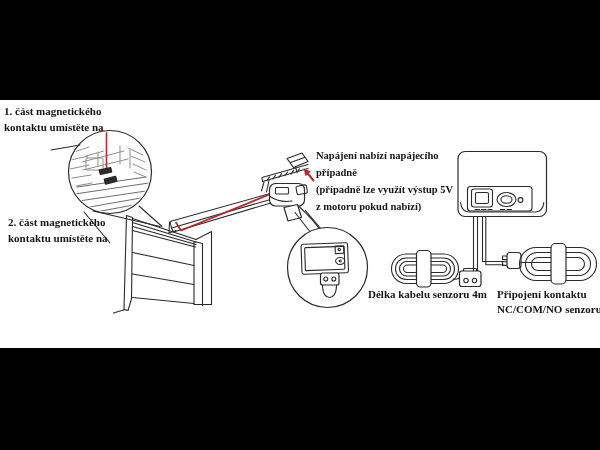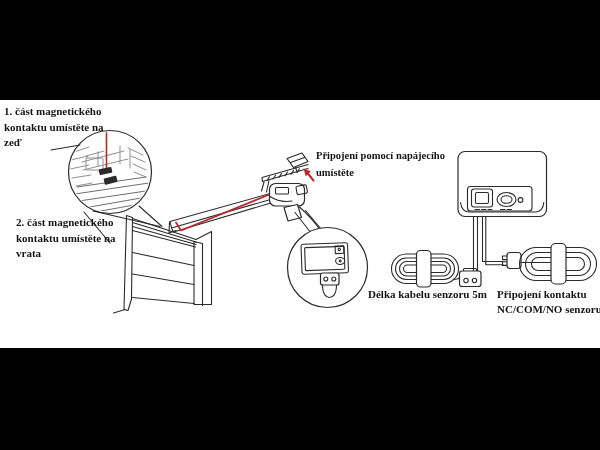--- a/index.html
+++ b/index.html
@@ -2,21 +2,21 @@
 <html style="--letterbox: #000000; --canvas: #ffffff; --ink: #2b2b2b; --sketch: #8f8f8f; --sketch2: #6e6e6e; --red: #b9282a;"><head>
 <meta charset="utf-8">
 <style>
   html,body{margin:0;padding:0;background:#000;}
   .stage{position:relative;width:600px;height:450px;overflow:hidden;background:var(--letterbox,#000);
          font-family:"Liberation Serif",serif;}
   .canvas{position:absolute;left:0;top:100px;width:600px;height:248px;background:var(--canvas,#fff);}
   .art{position:absolute;left:0;top:0;width:600px;height:450px;z-index:2;}
   .lbl{position:absolute;z-index:3;font-weight:700;color:#151515;font-size:11px;line-height:15.5px;white-space:nowrap;}
   #lbl-mag1{left:4px;top:104px;}
-  #lbl-mag2{left:16px;top:215px;}
+  #lbl-mag2{left:8px;top:215px;}
   #lbl-power{left:316px;top:147px;font-size:10.5px;line-height:17px;}
   #lbl-sensor{left:368px;top:287px;}
   #lbl-contact{left:497px;top:287px;line-height:15px;}
   
   .s{stroke:var(--ink,#2b2b2b);fill:none;stroke-width:1.1;stroke-linecap:round;stroke-linejoin:round;}
   .sw{fill:#fff;stroke:var(--ink,#2b2b2b);stroke-width:1.2;stroke-linecap:round;stroke-linejoin:round;}
   .sk{stroke:var(--sketch,#8f8f8f);fill:none;stroke-width:1;stroke-linecap:round;}
   .sk2{stroke:var(--sketch2,#6e6e6e);fill:none;stroke-width:1;stroke-linecap:round;}
   .r{stroke:var(--red,#b9282a);fill:none;stroke-linecap:round;stroke-linejoin:round;}
   .rf{fill:var(--red,#b9282a);stroke:none;}
@@ -142,31 +142,31 @@
       <rect class="s" x="525.5" y="252.5" width="65" height="23" rx="11.5" stroke-width="1.1"></rect>
       <path class="s" stroke-width="1" d="M521,262.5 H552"></path>
       <rect class="s" x="531.5" y="257.5" width="53" height="13" rx="6.5" stroke-width="0.9"></rect>
       <rect class="sw" x="551" y="243.5" width="15" height="40.5" rx="4.5"></rect>
     </g>
   </svg>
 
   <div class="lbl" id="lbl-mag1">
     <div>1. část magnetického</div>
     <div>kontaktu umístěte na</div>
-    <div>zeď</div>
   </div>
   <div class="lbl" id="lbl-mag2">
     <div>2. část magnetického</div>
     <div>kontaktu umístěte na</div>
-    <div>vrata</div>
   </div>
   <div class="lbl" id="lbl-power">
-    <div>Připojení pomocí napájecího</div>
-    <div>umístěte</div>
+    <div>Napájení nabízí napájecího</div>
+    <div>případně</div>
+    <div>(případně lze využít výstup 5V</div>
+    <div>z motoru pokud nabízí)</div>
   </div>
   <div class="lbl" id="lbl-sensor">
-    <div>Délka kabelu senzoru 5m</div>
+    <div>Délka kabelu senzoru 4m</div>
   </div>
   <div class="lbl" id="lbl-contact">
     <div>Připojení kontaktu</div>
     <div>NC/COM/NO senzoru</div>
   </div>
 </div>
 
 </body></html>

